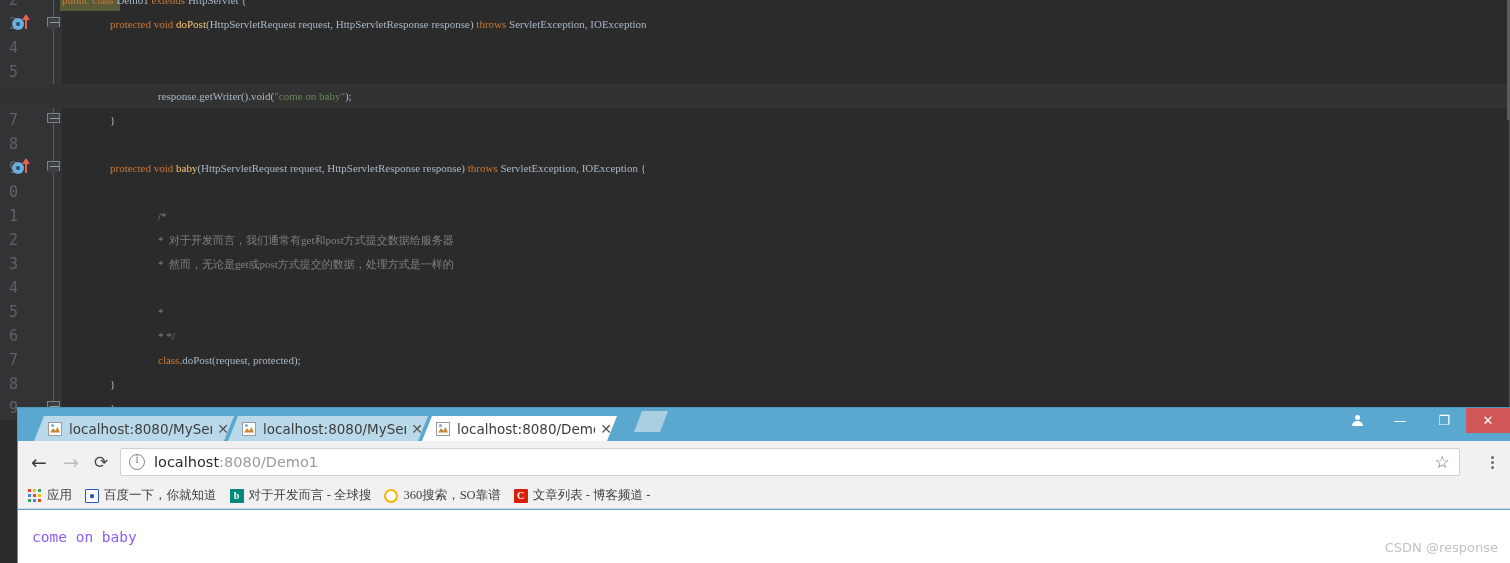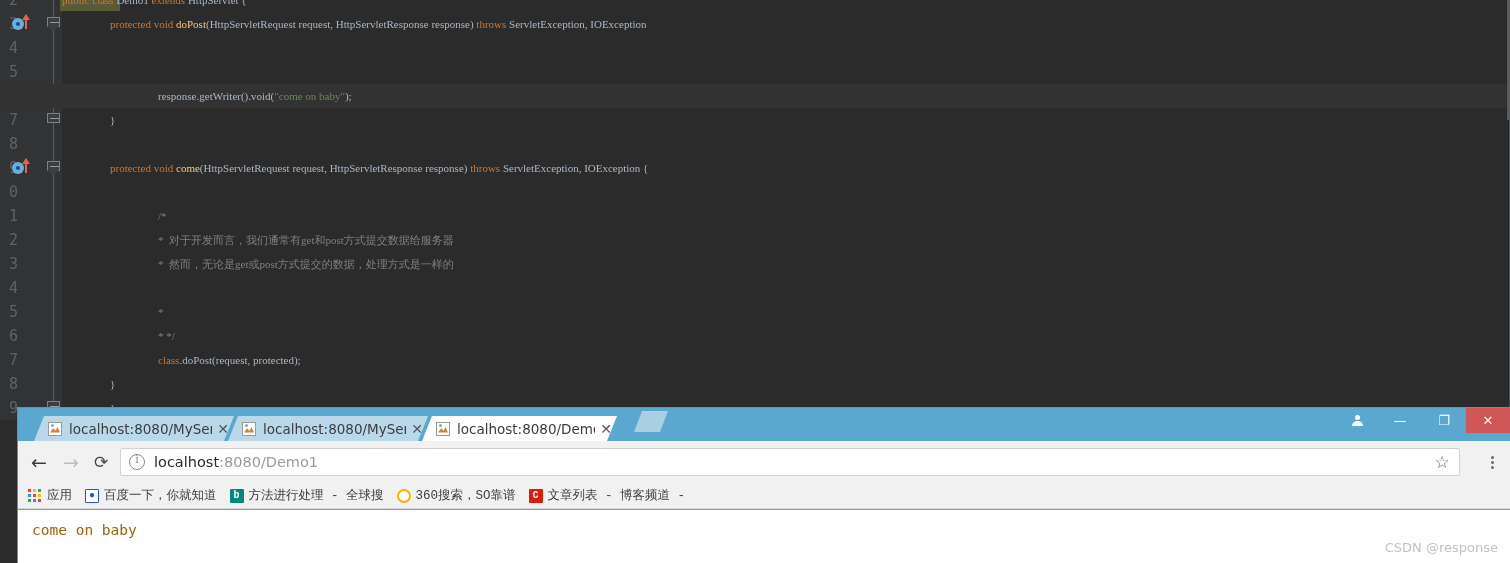--- a/index.html
+++ b/index.html
@@ -228,43 +228,43 @@
 
   
   #bookmarks {
     position:absolute; left:0; top:75px; width:1492px; height:26px;
     background:#f1f1f1; border-bottom:1px solid #d6d6d6;
     display:flex; align-items:center; padding-left:10px; overflow:hidden;
   }
   .bmk {
     display:flex; align-items:center; margin-right:13px;
     font-size:12.5px; color:#3c3c3c; white-space:nowrap;
-    font-family:Liberation Mono, monospace;
+    font-family:Liberation Serif, serif;
   }
   .bmkicon {
     width:14px;height:14px;flex:0 0 14px;margin-right:5px;
     display:flex;align-items:center;justify-content:center;
     font-size:10px; color:#fff; font-weight:bold; border-radius:1px;
   }
   .apps-grid {
     width:13px;height:13px;display:grid;
     grid-template-columns:repeat(3,3px); grid-template-rows:repeat(3,3px);
     gap:2px; margin-right:6px;
   }
   .apps-grid i { display:block; width:3px;height:3px; }
 
   
   #page {
     position:absolute; left:0; top:102px; width:1492px; height:53px;
     background:#ffffff;
   }
   #pagetext {
-    position:absolute; left:14px; top:12px;
+    position:absolute; left:14px; top:19px;
     font-family:"DejaVu Sans Mono","Liberation Mono",monospace;
-    font-size:14.5px; color:#a16207;
+    font-size:14.5px; color:#8b5cf6;
   }
   #watermark {
     position:absolute; right:12px; bottom:8px;
     font-size:13px; color:#c2c2c2;
     font-family:"DejaVu Sans","Liberation Sans",sans-serif;
   }
 </style>
 </head>
 <body>
 
@@ -321,21 +321,21 @@
 
   <div class="hlrow" style="top: 84px;"></div>
     <div id="codearea">
       <div class="cline" style="top: -12px; left: 0px;"><span class="kw">public</span><span class="pun"> </span><span class="kw">class</span><span class="pun"> </span><span class="id">Demo1</span><span class="pun"> </span><span class="kw">extends</span><span class="pun"> </span><span class="id">HttpServlet</span><span class="pun"> {</span></div>
       <div class="cline" style="top: 12px; left: 48px;"><span class="kw">protected</span><span class="pun"> </span><span class="kw">void</span><span class="pun"> </span><span class="mth">doPost</span><span class="id">(HttpServletRequest request, HttpServletResponse response) </span><span class="kw">throws</span><span class="pun"> </span><span class="id">ServletException, IOException</span></div>
       <div class="cline" style="top: 36px; left: 0px;"></div>
       <div class="cline" style="top: 60px; left: 0px;"></div>
       <div class="cline" style="top: 84px; left: 96px;"><span class="id">response</span><span class="pun">.</span><span class="id">getWriter</span><span class="pun">().</span><span class="id">void</span><span class="pun">(</span><span class="str">"come on baby"</span><span class="pun">);</span></div>
       <div class="cline" style="top: 108px; left: 48px;"><span class="pun">}</span></div>
       <div class="cline" style="top: 132px; left: 0px;"></div>
-      <div class="cline" style="top: 156px; left: 48px;"><span class="kw">protected</span><span class="pun"> </span><span class="kw">void</span><span class="pun"> </span><span class="mth">come</span><span class="id">(HttpServletRequest request, HttpServletResponse response) </span><span class="kw">throws</span><span class="pun"> </span><span class="id">ServletException, IOException {</span></div>
+      <div class="cline" style="top: 156px; left: 48px;"><span class="kw">protected</span><span class="pun"> </span><span class="kw">void</span><span class="pun"> </span><span class="mth">baby</span><span class="id">(HttpServletRequest request, HttpServletResponse response) </span><span class="kw">throws</span><span class="pun"> </span><span class="id">ServletException, IOException {</span></div>
       <div class="cline" style="top: 180px; left: 0px;"></div>
       <div class="cline" style="top: 204px; left: 96px;"><span class="cmt">/*</span></div>
       <div class="cline" style="top: 228px; left: 96px;"><span class="cmt">*  对于开发而言，我们通常有get和post方式提交数据给服务器</span></div>
       <div class="cline" style="top: 252px; left: 96px;"><span class="cmt">*  然而，无论是get或post方式提交的数据，处理方式是一样的</span></div>
       <div class="cline" style="top: 300px; left: 96px;"><span class="cmt">*</span></div>
       <div class="cline" style="top: 324px; left: 96px;"><span class="cmt">* */</span></div>
       <div class="cline" style="top: 348px; left: 96px;"><span class="kw">class</span><span class="pun">.</span><span class="id">doPost</span><span class="pun">(request, protected);</span></div>
       <div class="cline" style="top: 372px; left: 48px;"><span class="pun">}</span></div>
       <div class="cline" style="top: 396px; left: 48px;"><span class="pun">}</span></div>
     </div>
@@ -409,21 +409,21 @@
           <i style="background:#ea4335"></i>
         </span>
         <span>应用</span>
       </div>
       <div class="bmk">
         <span class="bmkicon" style="background:#fff;border:1.5px solid #2a55c8;color:#2a55c8;font-size:10px;">●</span>
         <span>百度一下，你就知道</span>
       </div>
       <div class="bmk">
         <span class="bmkicon" style="background:#00897b;">b</span>
-        <span>方法进行处理 - 全球搜</span>
+        <span>对于开发而言 - 全球搜</span>
       </div>
       <div class="bmk">
         <span class="bmkicon" style="background:#fff;border:2px solid #f5b400;border-radius:50%;"></span>
         <span>360搜索，SO靠谱</span>
       </div>
       <div class="bmk">
         <span class="bmkicon" style="background:#d81e06;">C</span>
         <span>文章列表 - 博客频道 -</span>
       </div>
     </div>

